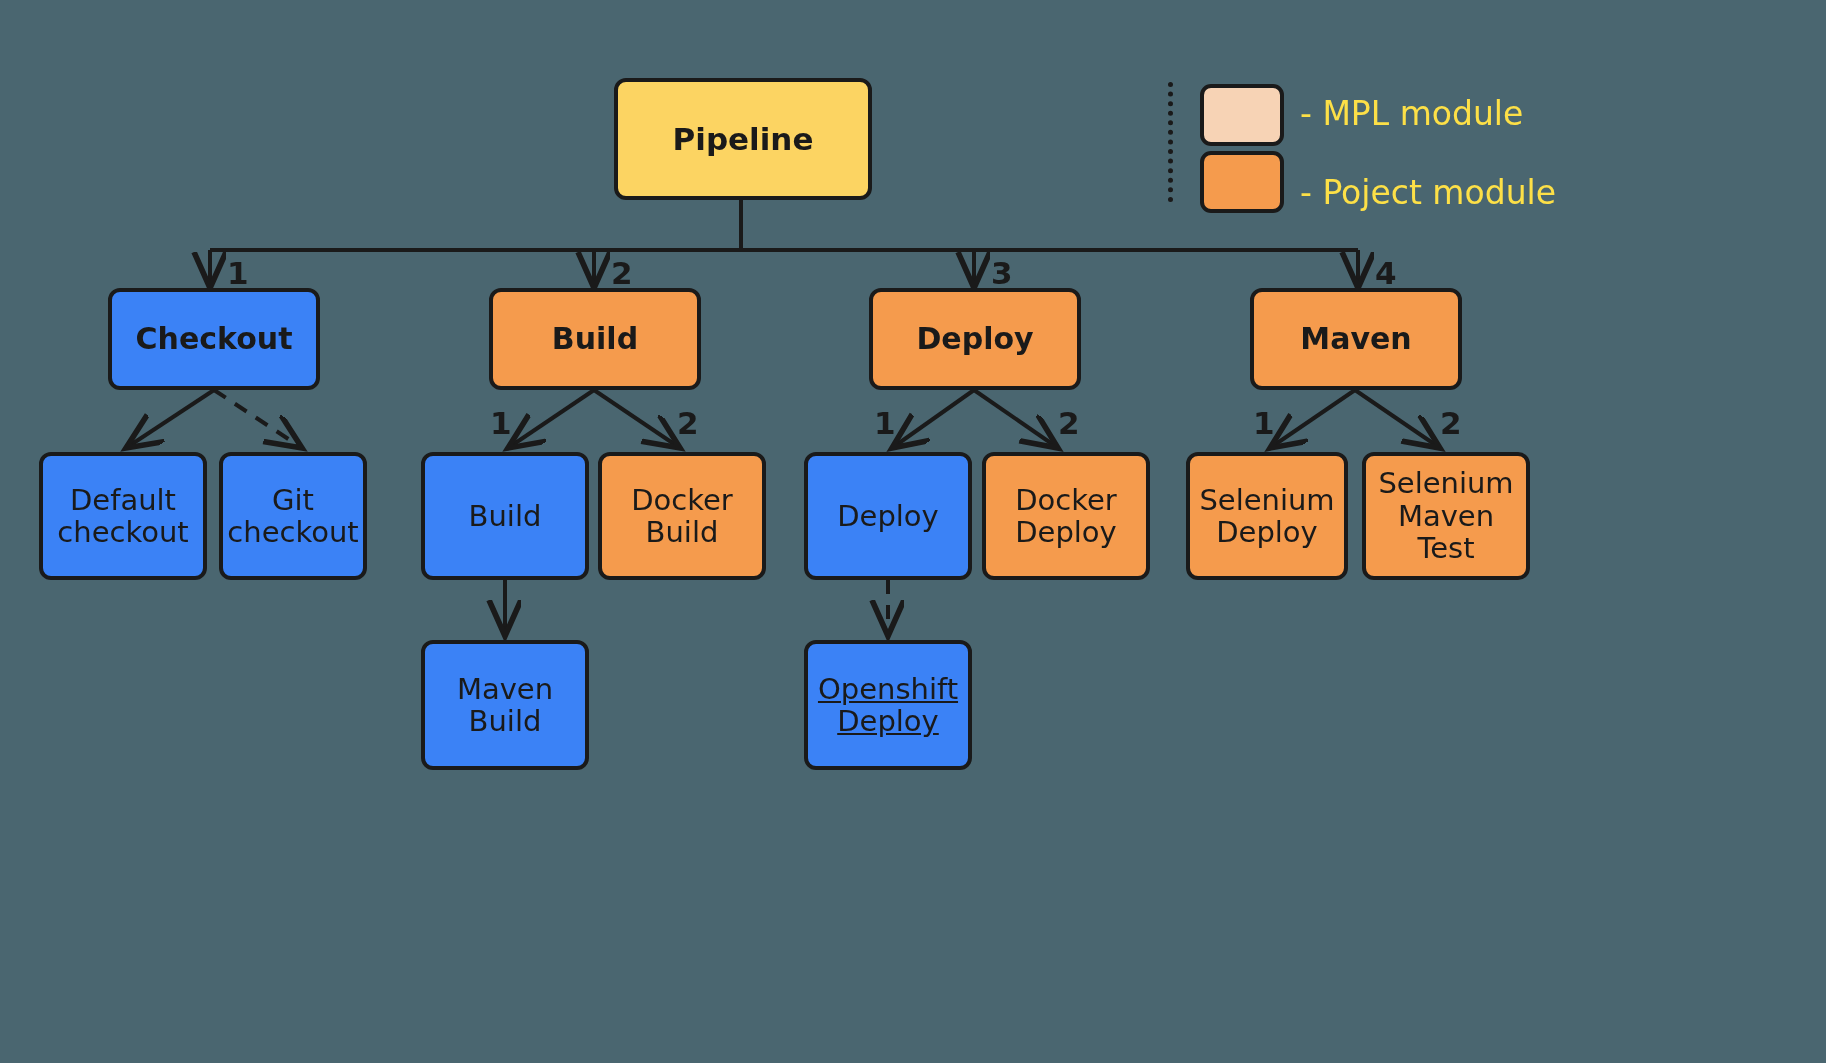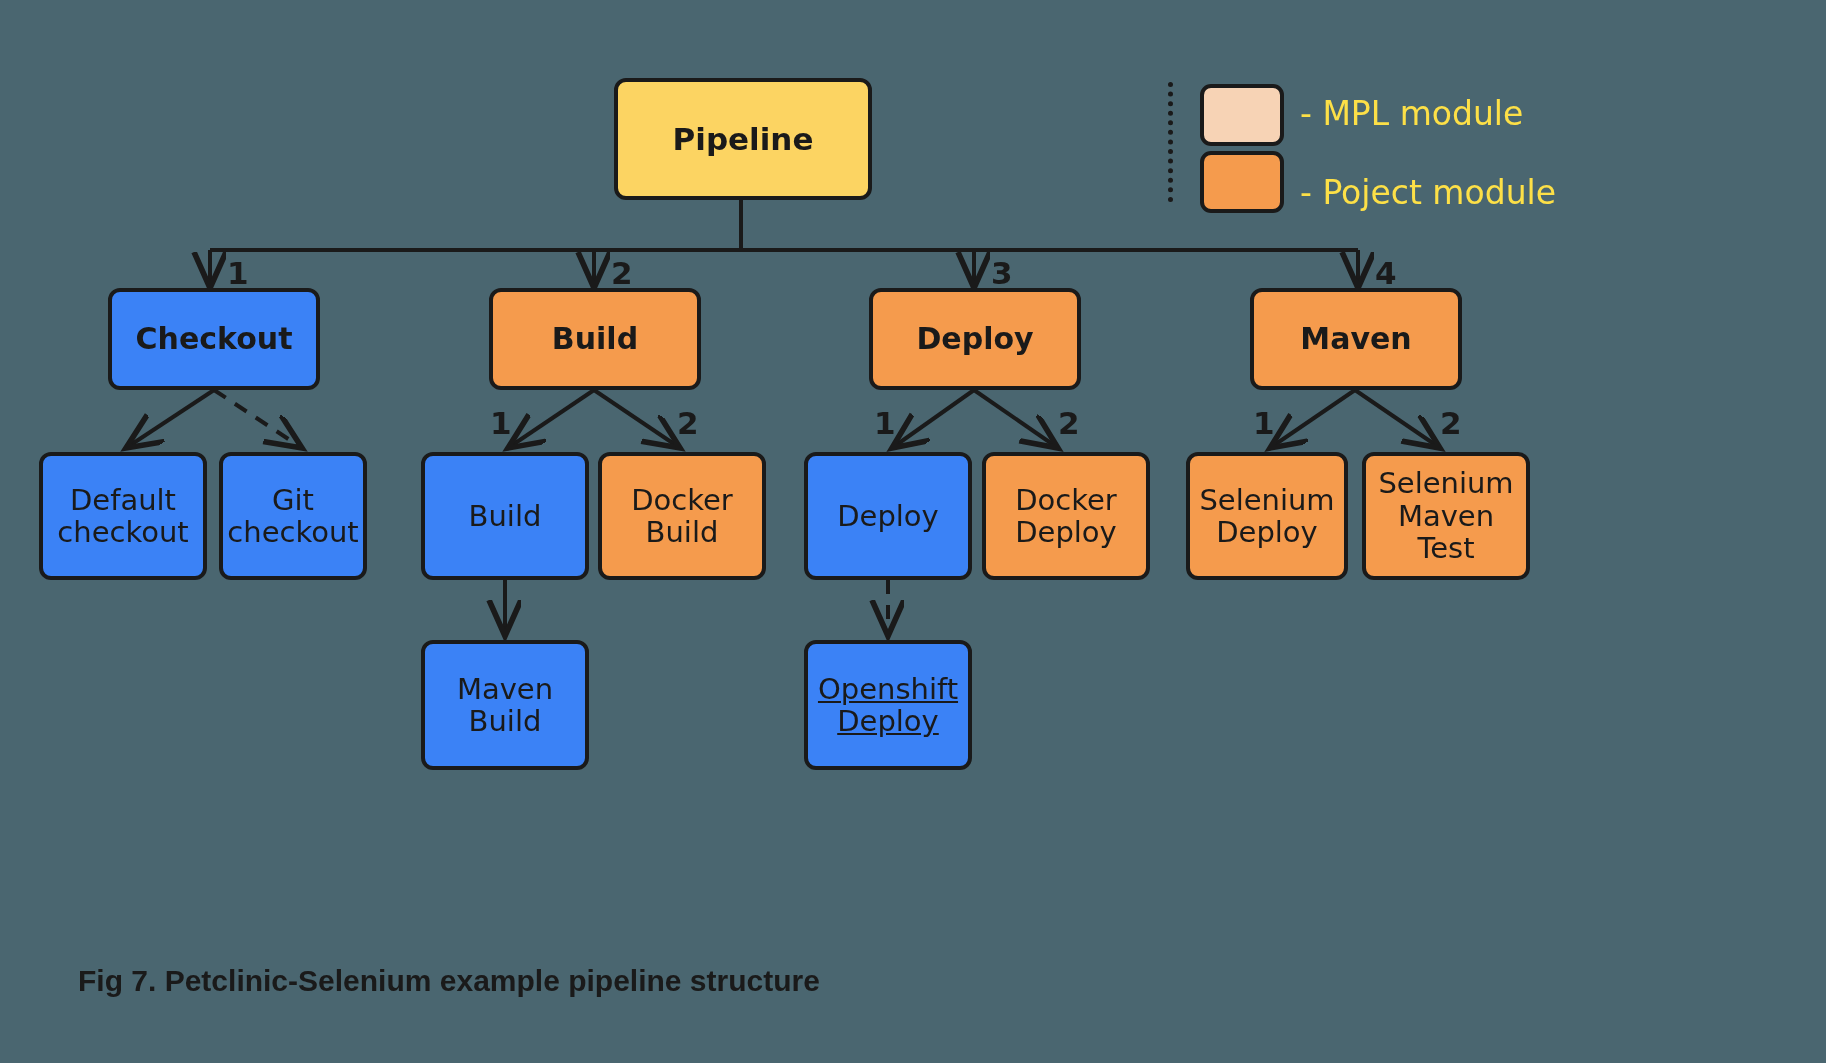--- a/index.html
+++ b/index.html
@@ -208,15 +208,14 @@
   <div class="edge-label" style="left:1440px; top:408px;">2</div>
 
   <div class="legend-rule" style="left:1168px; top:82px; height:120px;"></div>
 
   <div class="legend-swatch mpl" style="left:1200px; top:84px; width:84px; height:62px;"></div>
   <div class="legend-text" style="left:1300px; top:97px;">- MPL module</div>
 
   <div class="legend-swatch proj" style="left:1200px; top:151px; width:84px; height:62px;"></div>
   <div class="legend-text" style="left:1300px; top:176px;">- Poject module</div>
 
-  <div id="caption">Fig 7. Petclinic-Selenium example pipeline structure</div>
 
 </div>
 
 </body></html>

